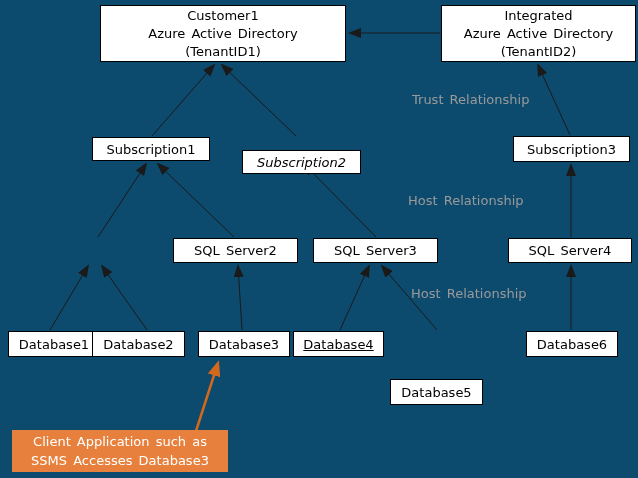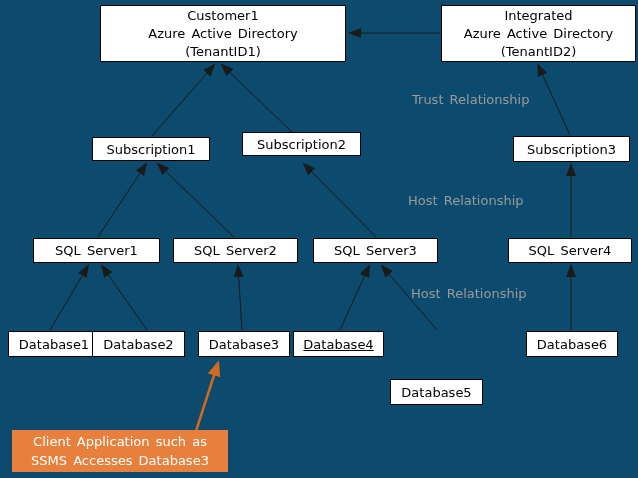--- a/index.html
+++ b/index.html
@@ -53,21 +53,21 @@
     text-align: center;
     font-size: 13px;
     line-height: 19px;
     word-spacing: 2px;
     white-space: nowrap;
   }
   
   #n-customer   { left:100px; top:5px;   width:246px; height:57px; }
   #n-integrated { left:441px; top:5px;   width:195px; height:57px;justify-content:center; }
   #n-sub1 { left:92px;  top:137px; width:118px; height:24px; }
-  #n-sub2 { left:242px; top:132px; width:119px; height:24px; }
+  #n-sub2 { left:242px; top:150px; width:119px; height:24px;font-style:italic; }
   #n-sub3 { left:513px; top:136px; width:117px; height:26px; }
   #n-sql1 { left:33px;  top:238px; width:127px; height:25px; }
   #n-sql2 { left:173px; top:238px; width:125px; height:25px; }
   #n-sql3 { left:313px; top:238px; width:125px; height:25px; }
   #n-sql4 { left:508px; top:238px; width:124px; height:25px; }
   #n-db1  { left:8px;   top:331px; width:92px;  height:26px; }
   #n-db2  { left:92px; top:331px; width:93px;  height:26px; }
   #n-db3  { left:198px; top:331px; width:92px;  height:26px; }
   #n-db4  { left:293px; top:331px; width:91px;  height:26px;text-decoration:underline; }
   #n-db5  { left:390px; top:331px; width:93px;  height:26px;margin-top:48px; }
@@ -119,21 +119,20 @@
   <div class="node" id="n-integrated">
     <span>Integrated</span>
     <span>Azure Active Directory</span>
     <span>(TenantID2)</span>
   </div>
 
   <div class="node small" id="n-sub1">Subscription1</div>
   <div class="node small" id="n-sub2">Subscription2</div>
   <div class="node small" id="n-sub3">Subscription3</div>
 
-  <div class="node small" id="n-sql1">SQL Server1</div>
   <div class="node small" id="n-sql2">SQL Server2</div>
   <div class="node small" id="n-sql3">SQL Server3</div>
   <div class="node small" id="n-sql4">SQL Server4</div>
 
   <div class="node small" id="n-db1">Database1</div>
   <div class="node small" id="n-db2">Database2</div>
   <div class="node small" id="n-db3">Database3</div>
   <div class="node small" id="n-db4">Database4</div>
   <div class="node small" id="n-db5">Database5</div>
   <div class="node small" id="n-db6">Database6</div>

